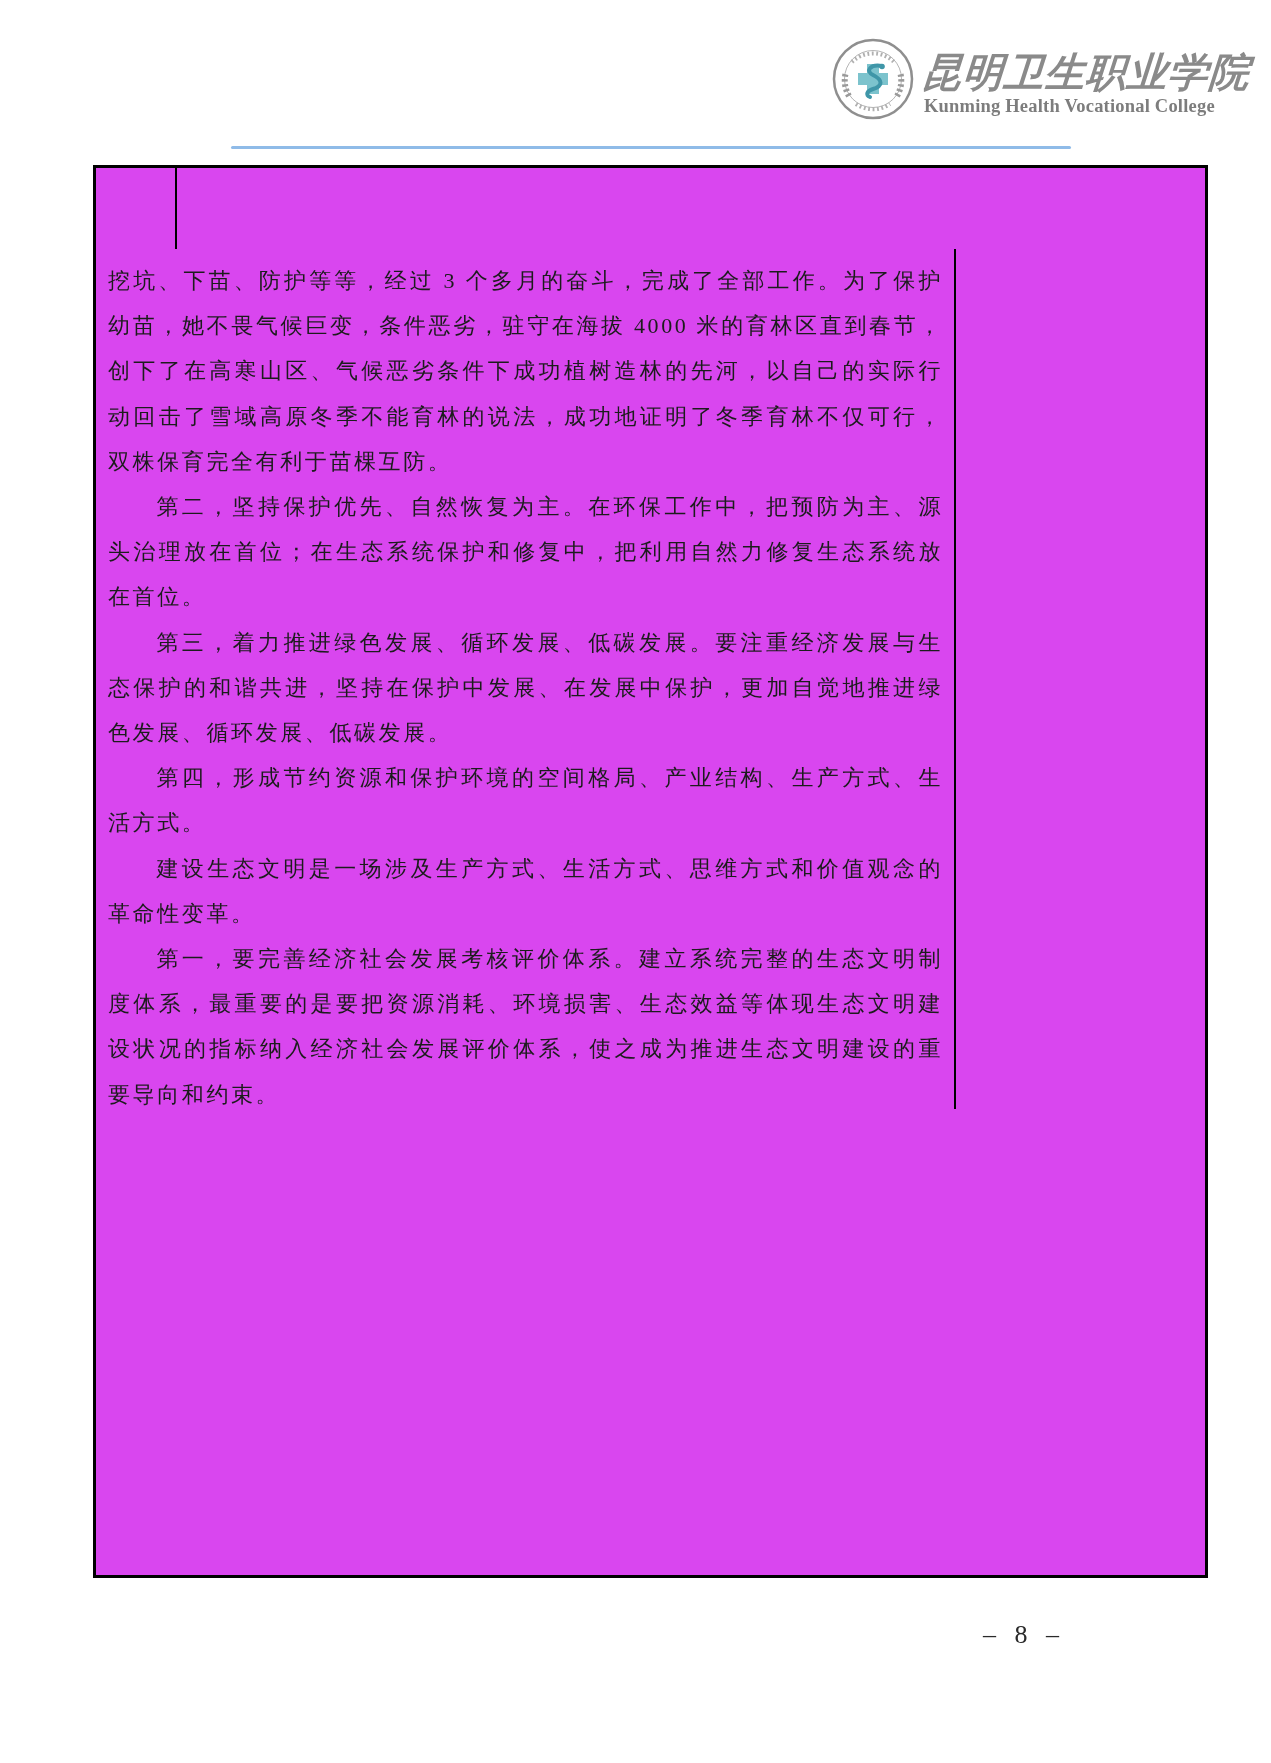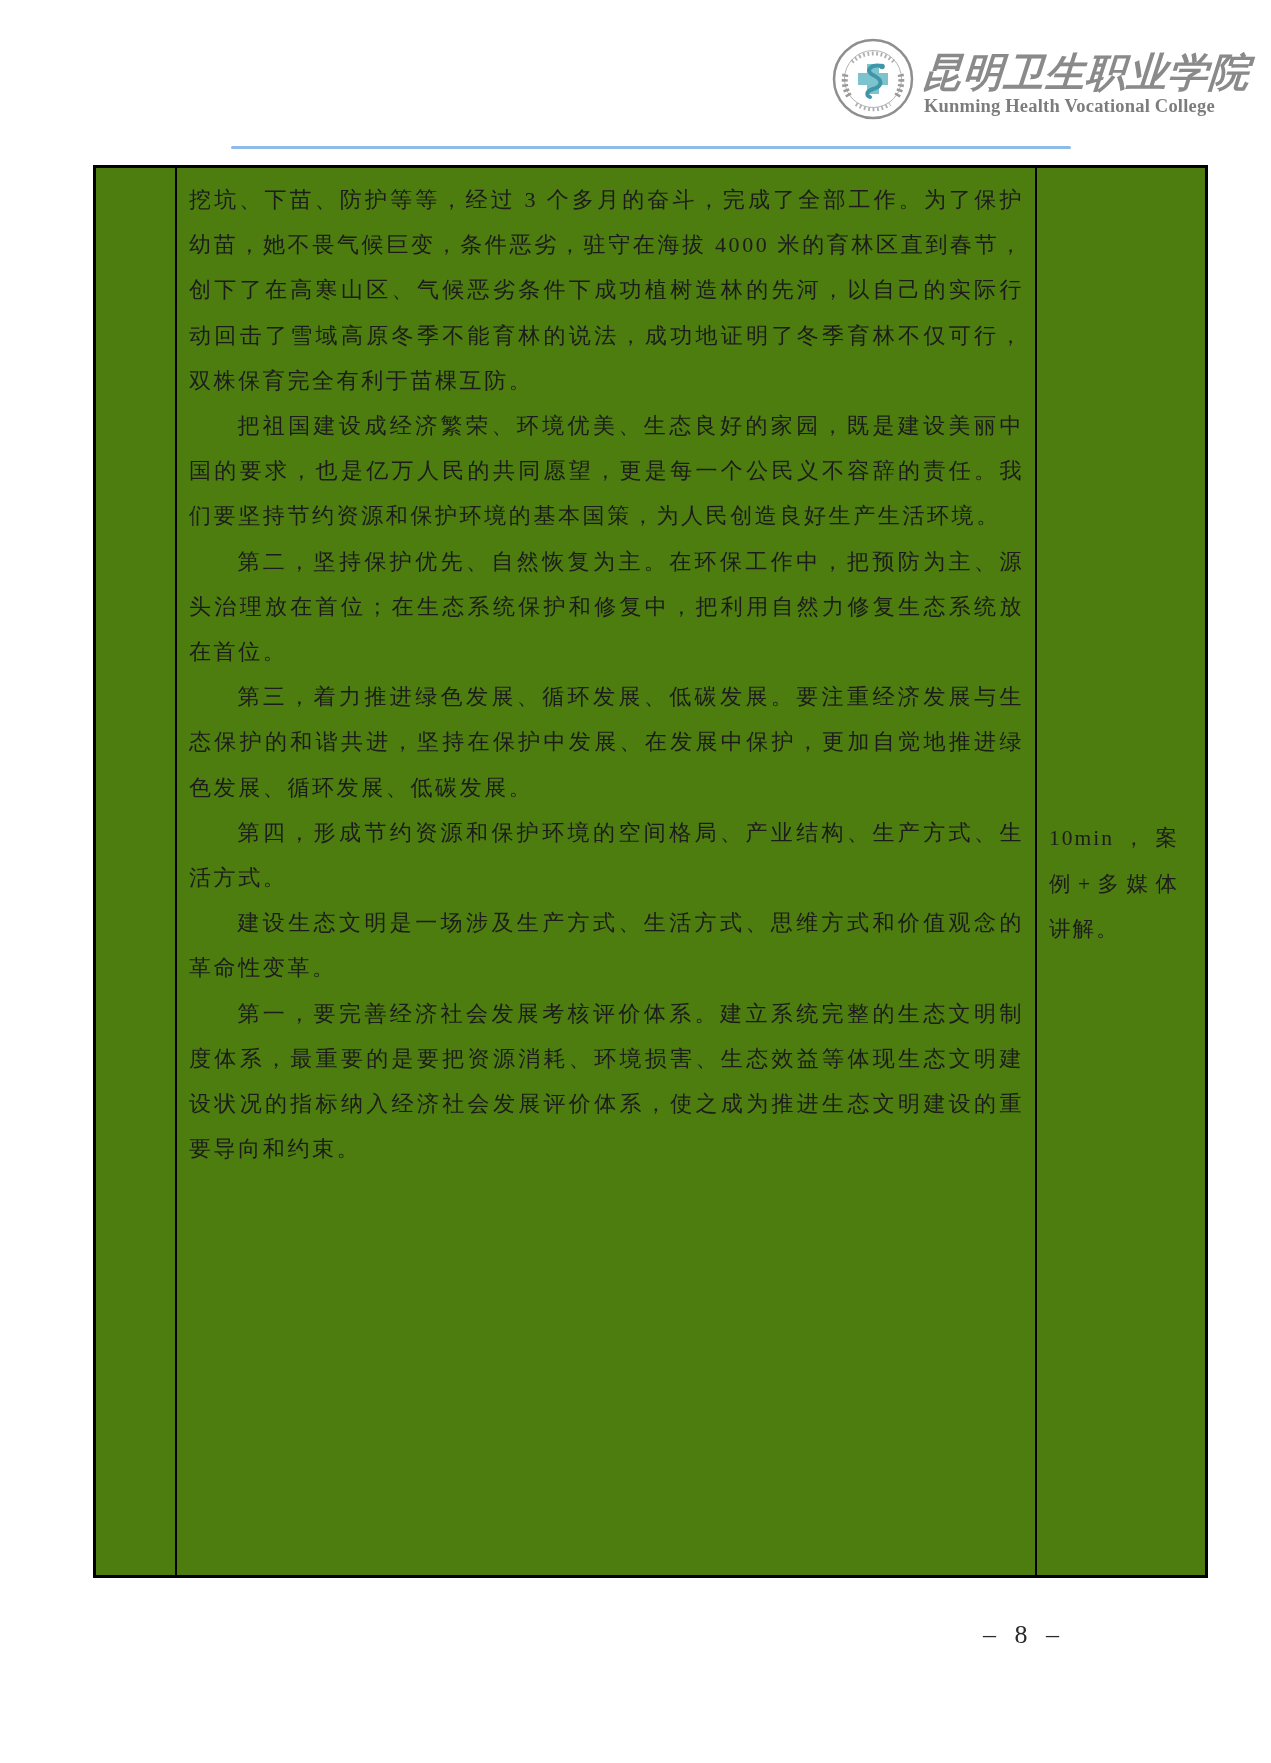--- a/index.html
+++ b/index.html
@@ -33,22 +33,22 @@
     position:absolute;left:231px;top:146px;width:840px;height:3px;
     border-radius:2px;
   }
 
   
   .sheet{
     position:absolute;left:93px;top:165px;
     width:1115px;height:1413px;
     border:3px solid #000;
     box-sizing:border-box;
-    display:flex;flex-direction:row;
-    background:#4d7c0f;
+    display:flex;flex-direction:column;
+    background:#d946ef;
   }
   .col-left{
     width:81px;flex:0 0 81px;
     border-right:2px solid #000;
     box-sizing:border-box;
   }
   .col-main{
     width:860px;flex:0 0 860px;
     border-right:2px solid #000;
     box-sizing:border-box;
@@ -119,21 +119,20 @@
     </div>
     <div class="zh-title">昆明卫生职业学院</div>
     <div class="en-title">Kunming Health Vocational College</div>
     <div class="blue-rule" style="background: rgb(143, 187, 232);"></div>
   </div>
 
   <div class="sheet">
     <div class="col-left"></div>
     <div class="col-main">
         <p class="para">挖坑、下苗、防护等等，经过 3 个多月的奋斗，完成了全部工作。为了保护幼苗，她不畏气候巨变，条件恶劣，驻守在海拔 4000 米的育林区直到春节，创下了在高寒山区、气候恶劣条件下成功植树造林的先河，以自己的实际行动回击了雪域高原冬季不能育林的说法，成功地证明了冬季育林不仅可行，双株保育完全有利于苗棵互防。</p>
-        <p class="para indent">把祖国建设成经济繁荣、环境优美、生态良好的家园，既是建设美丽中国的要求，也是亿万人民的共同愿望，更是每一个公民义不容辞的责任。我们要坚持节约资源和保护环境的基本国策，为人民创造良好生产生活环境。</p>
         <p class="para indent">第二，坚持保护优先、自然恢复为主。在环保工作中，把预防为主、源头治理放在首位；在生态系统保护和修复中，把利用自然力修复生态系统放在首位。</p>
         <p class="para indent">第三，着力推进绿色发展、循环发展、低碳发展。要注重经济发展与生态保护的和谐共进，坚持在保护中发展、在发展中保护，更加自觉地推进绿色发展、循环发展、低碳发展。</p>
         <p class="para indent">第四，形成节约资源和保护环境的空间格局、产业结构、生产方式、生活方式。</p>
         <p class="para indent">建设生态文明是一场涉及生产方式、生活方式、思维方式和价值观念的革命性变革。</p>
         <p class="para indent">第一，要完善经济社会发展考核评价体系。建立系统完整的生态文明制度体系，最重要的是要把资源消耗、环境损害、生态效益等体现生态文明建设状况的指标纳入经济社会发展评价体系，使之成为推进生态文明建设的重要导向和约束。</p>
       </div>
     <div class="col-right">
       <p class="note">10min，案例+多媒体讲解。</p>
     </div>
   </div>

